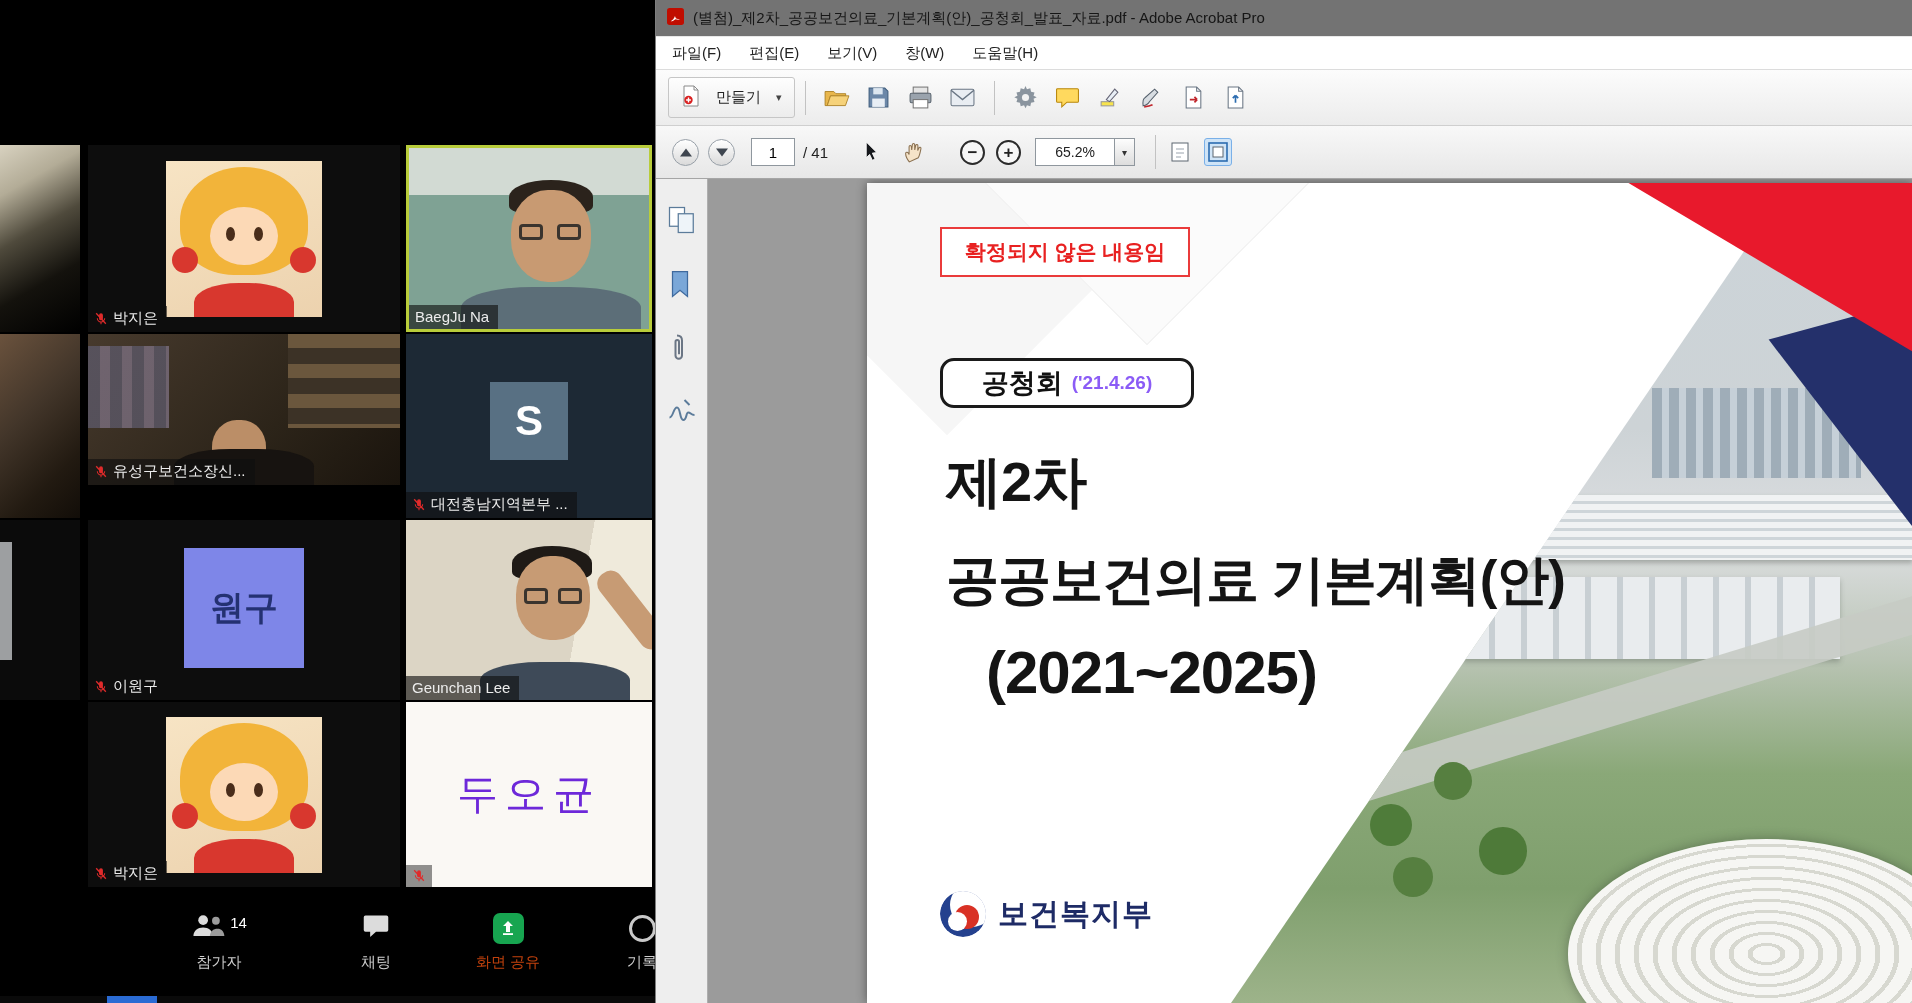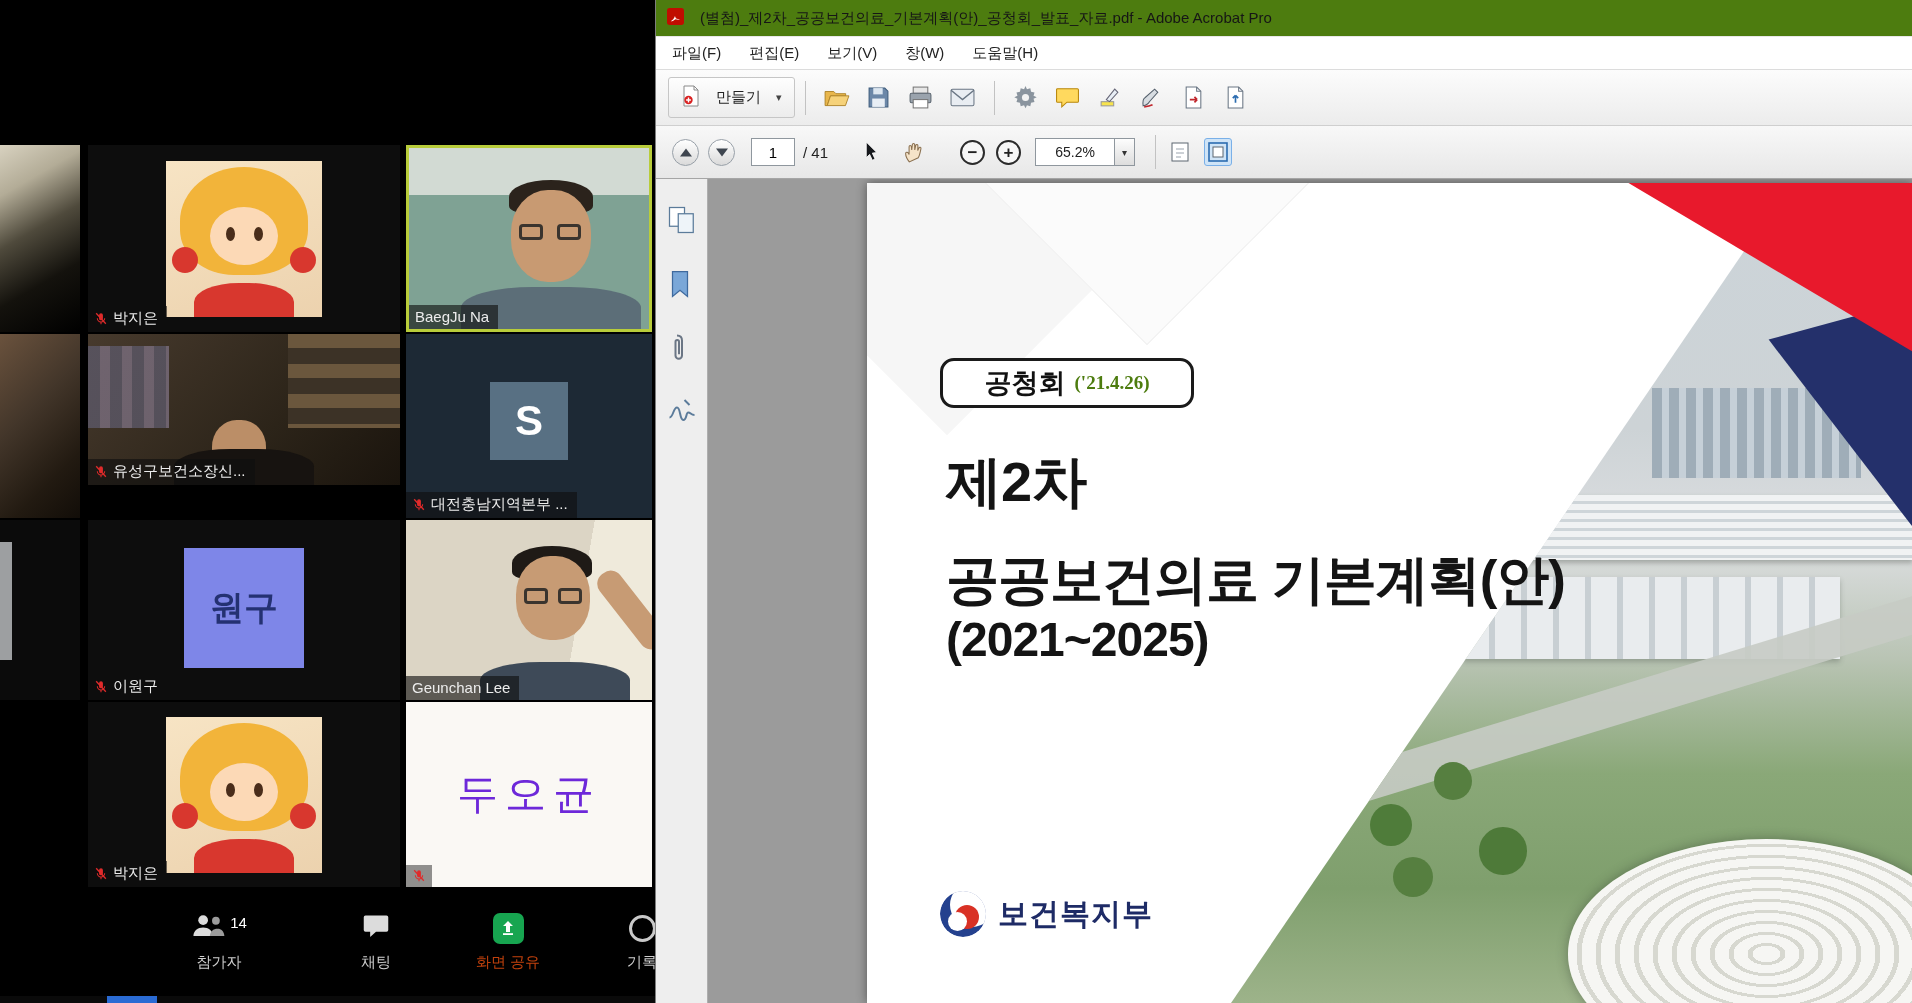--- a/index.html
+++ b/index.html
@@ -70,22 +70,22 @@
   .pcount { color:#fff; font-size:15px; margin-top:2px; }
   .share-ic { width:31px; height:31px; background:#17a550; border-radius:7px;
     display:flex; align-items:center; justify-content:center; }
   .record-ic { width:27px; height:27px; border:3px solid #c9c9c9; border-radius:50%; }
   .taskbar { position:absolute; left:0; bottom:0; width:655px; height:7px; background:#0a0a0a; }
   .taskbar .blue { position:absolute; left:107px; top:0; width:50px; height:7px; background:#2a6bd4; }
 
   
   .acrobat { position:absolute; left:655px; top:0; width:1257px; height:1003px;
     background:#fff; border-left:1px solid #7e7e7e; }
-  .titlebar { height:37px; background:#4d7c0f; border-bottom:1px solid #e8e8e8;
-    display:flex; align-items:center; gap:16px; padding-left:11px; font-size:15px; color:#161616; }
+  .titlebar { height:37px; background:#737373; border-bottom:1px solid #e8e8e8;
+    display:flex; align-items:center; gap:9px; padding-left:11px; font-size:15px; color:#161616; }
   .menubar { height:33px; background:#fff; border-bottom:1px solid #dcdcdc;
     display:flex; align-items:center; font-size:15px; color:#222; padding-left:2px; }
   .menubar .mi { padding:6px 14px; cursor:default; }
   .toolbar1 { height:56px; background:linear-gradient(#fcfcfc,#ececec); border-bottom:1px solid #cfcfcf;
     display:flex; align-items:center; padding:0 12px; }
   .toolbar2 { height:53px; background:linear-gradient(#f8f8f8,#e7e7e7); border-bottom:1px solid #a5a5a5;
     display:flex; align-items:center; padding:0 16px; }
   .tbtn { height:40px; min-width:42px; display:flex; align-items:center; justify-content:center;
     border-radius:3px; cursor:pointer; }
   .sep { width:1px; height:34px; background:#c2c2c2; margin:0 10px; }
@@ -141,26 +141,26 @@
   .tri-red { position:absolute; inset:0; z-index:3; background:#e8192c;
     clip-path:polygon(72.8% 0,100% 0,100% 20.6%); }
 
   .notice { position:absolute; left:73px; top:44px; width:250px; height:50px; border:2px solid #ea3b3b;
     display:flex; align-items:center; justify-content:center; color:#e82121; font-weight:bold;
     font-size:21px; background:#fff; z-index:4; }
   .badge { position:absolute; left:73px; top:175px; width:254px; height:50px; border:3px solid #1a1a1a;
     border-radius:14px; background:#fff; display:flex; align-items:center; justify-content:center;
     gap:9px; z-index:4; }
   .badge .b1 { font-size:27px; font-weight:bold; color:#111; }
-  .badge .b2 { font-size:19px; font-weight:600; color:#4d7c0f;font-family:Liberation Serif, serif; }
+  .badge .b2 { font-size:19px; font-weight:600; color:#8b5cf6; }
   .h1,.h2,.h3 { position:absolute; left:79px; color:#141414; font-weight:bold;
     letter-spacing:-1px; z-index:4; }
   .h1 { top:262px; font-size:56px; }
   .h2 { top:362px; font-size:53px; }
-  .h3 { top:429px; font-size:48px; }
+  .h3 { top:455px; font-size:60px;margin-left:40px; }
   .ministry { position:absolute; left:73px; top:708px; display:flex; align-items:center; gap:12px; z-index:4; }
   .mlogo { position:relative; width:46px; height:46px; border-radius:50%; overflow:hidden; background:#fff; }
   .mlogo .blue { position:absolute; left:0; top:0; width:46px; height:46px; border-radius:50%; background:#24418e; }
   .mlogo .cut1 { position:absolute; left:10px; top:-8px; width:44px; height:44px; border-radius:50%; background:#fff; }
   .mlogo .red { position:absolute; left:15px; top:14px; width:24px; height:24px; border-radius:50%; background:#d93125; }
   .mlogo .cut2 { position:absolute; left:8px; top:21px; width:19px; height:19px; border-radius:50%; background:#fff; }
   .mname { font-size:30px; font-weight:bold; color:#1e2b66; letter-spacing:1px; }
 </style>
 </head>
 <body>
@@ -557,20 +557,21 @@
             <div class="ph-apart"></div>
             <div class="ph-complex1"></div>
             <div class="ph-complex2"></div>
             <div class="ph-road"></div>
             <div class="ph-trees"></div>
             <div class="ph-round"></div>
           </div>
           <div class="tri-navy"></div>
           <div class="tri-red"></div>
 
+          <div class="notice">확정되지 않은 내용임</div>
 
           <div class="badge">
             <span class="b1">공청회</span>
             <span class="b2">('21.4.26)</span>
           </div>
 
           <div class="h1">제2차</div>
           <div class="h2">공공보건의료 기본계획(안)</div>
           <div class="h3">(2021~2025)</div>
 

